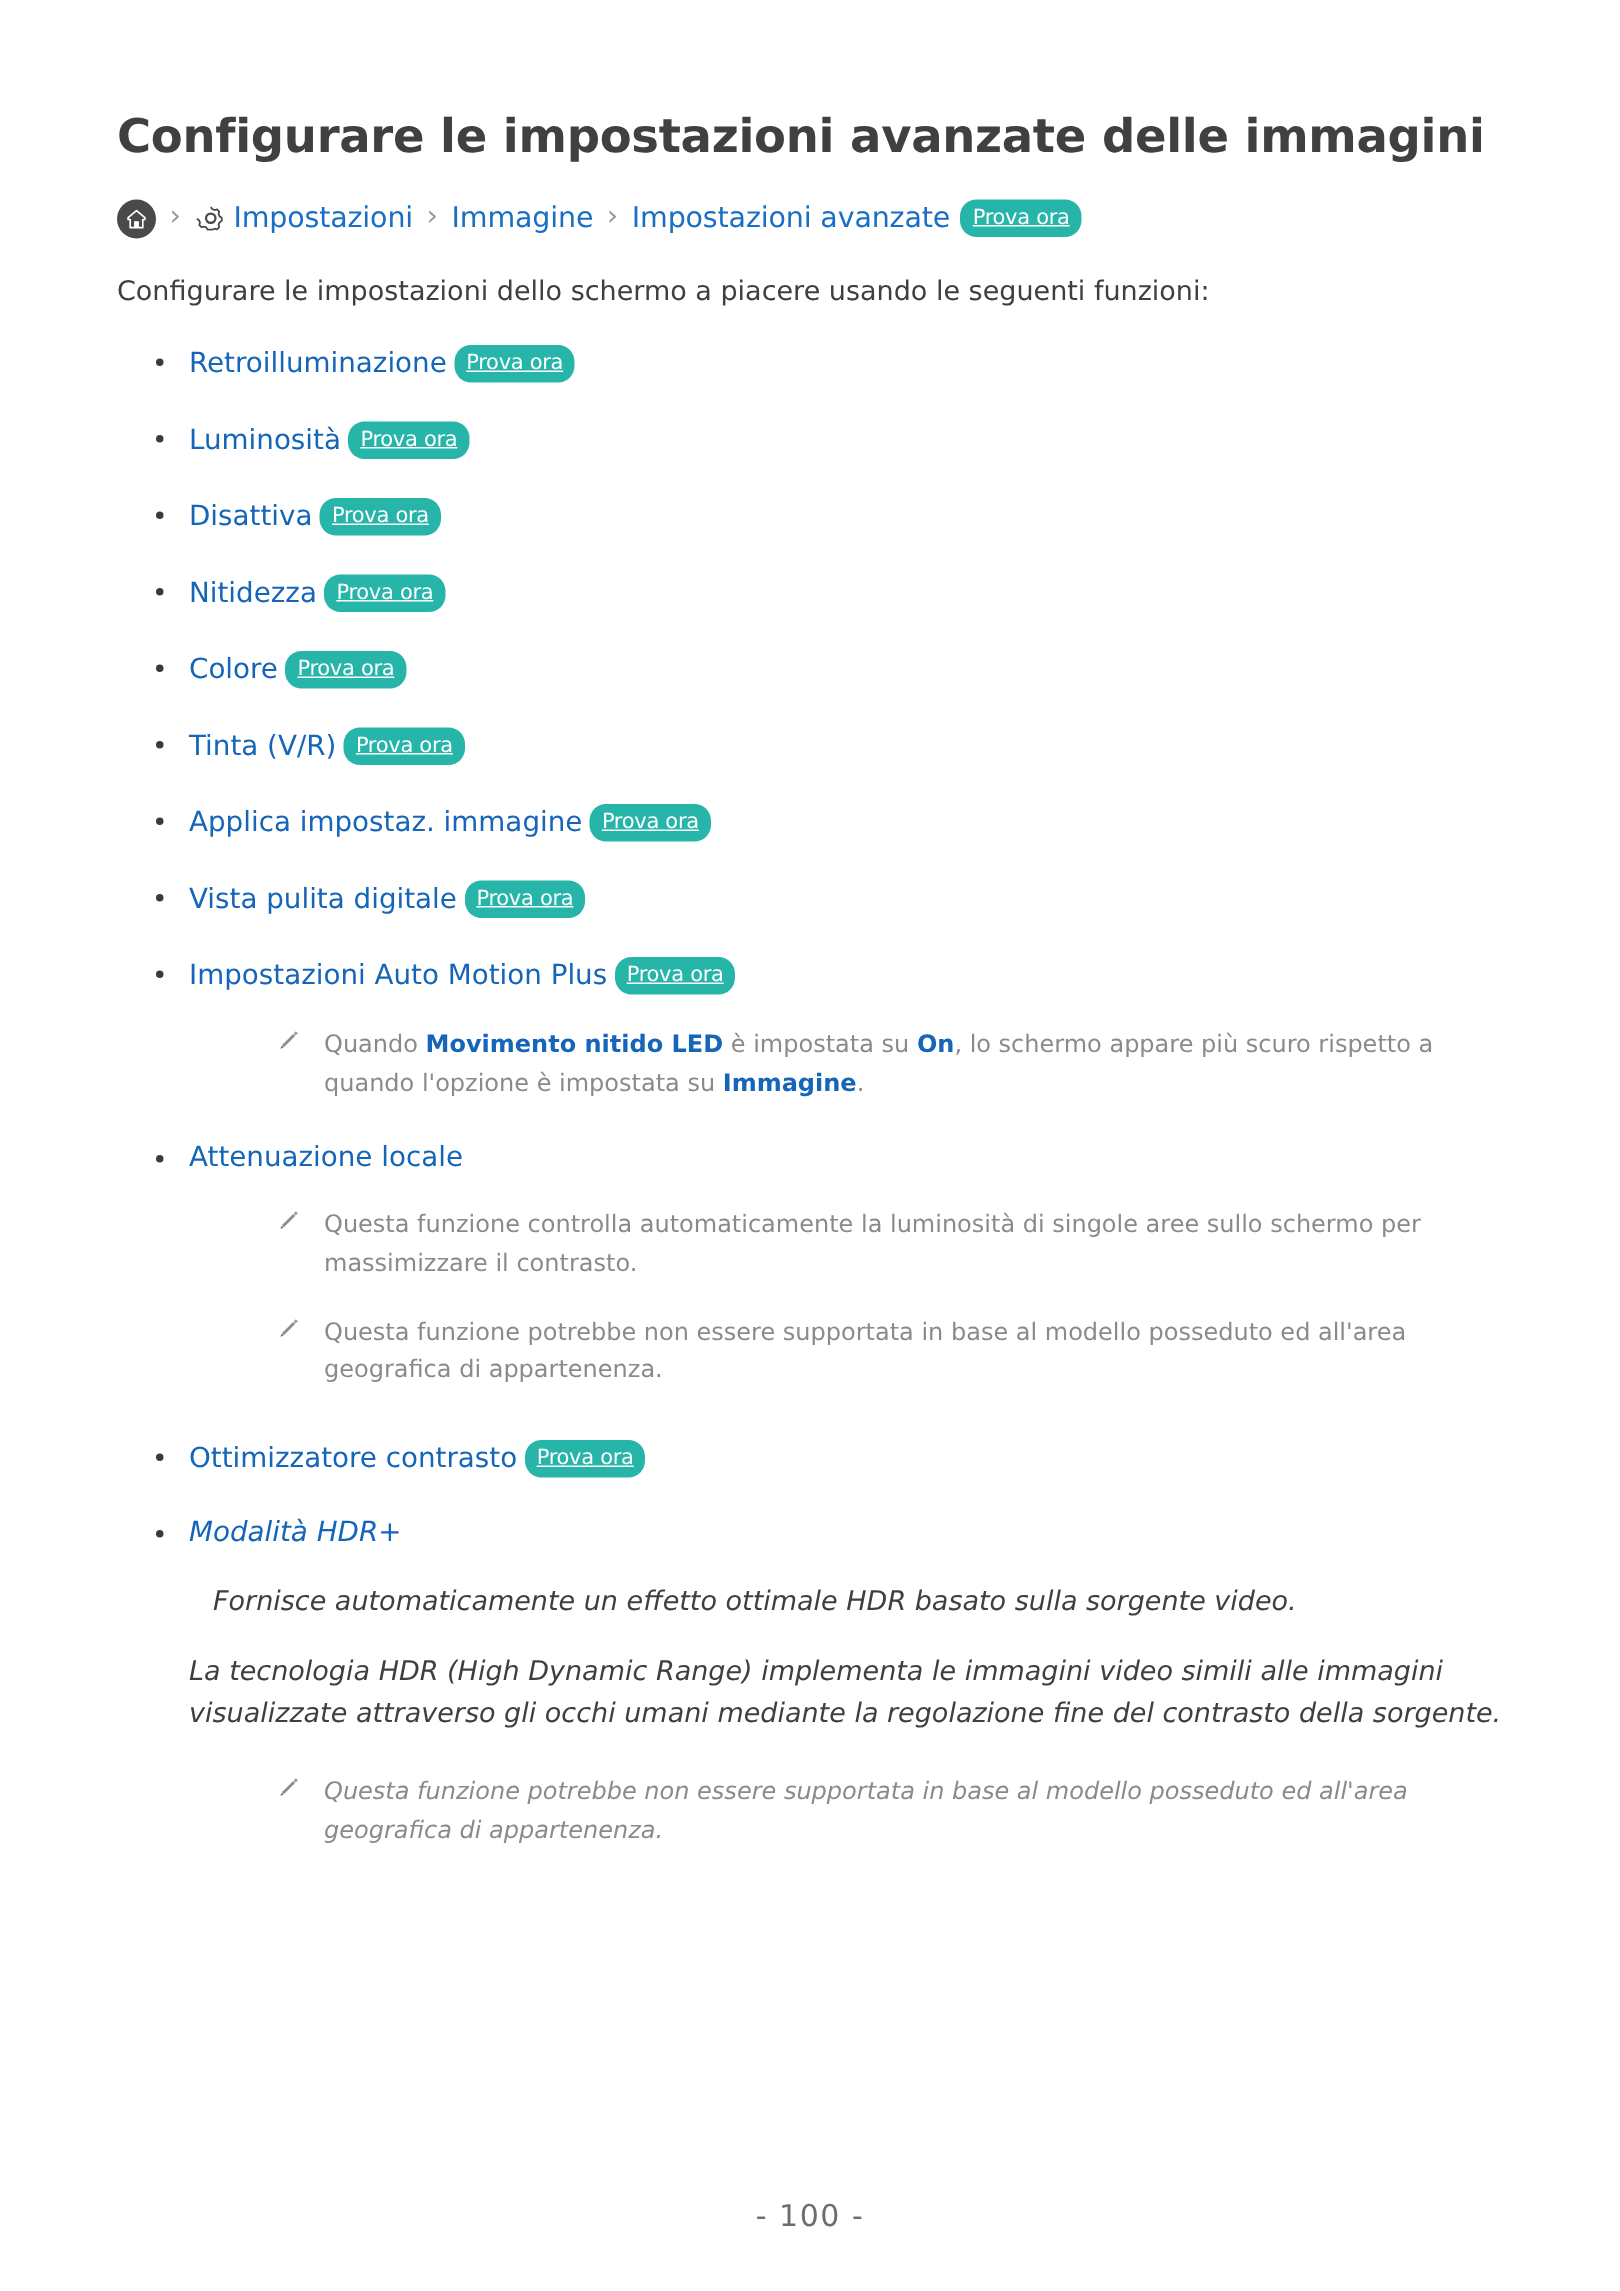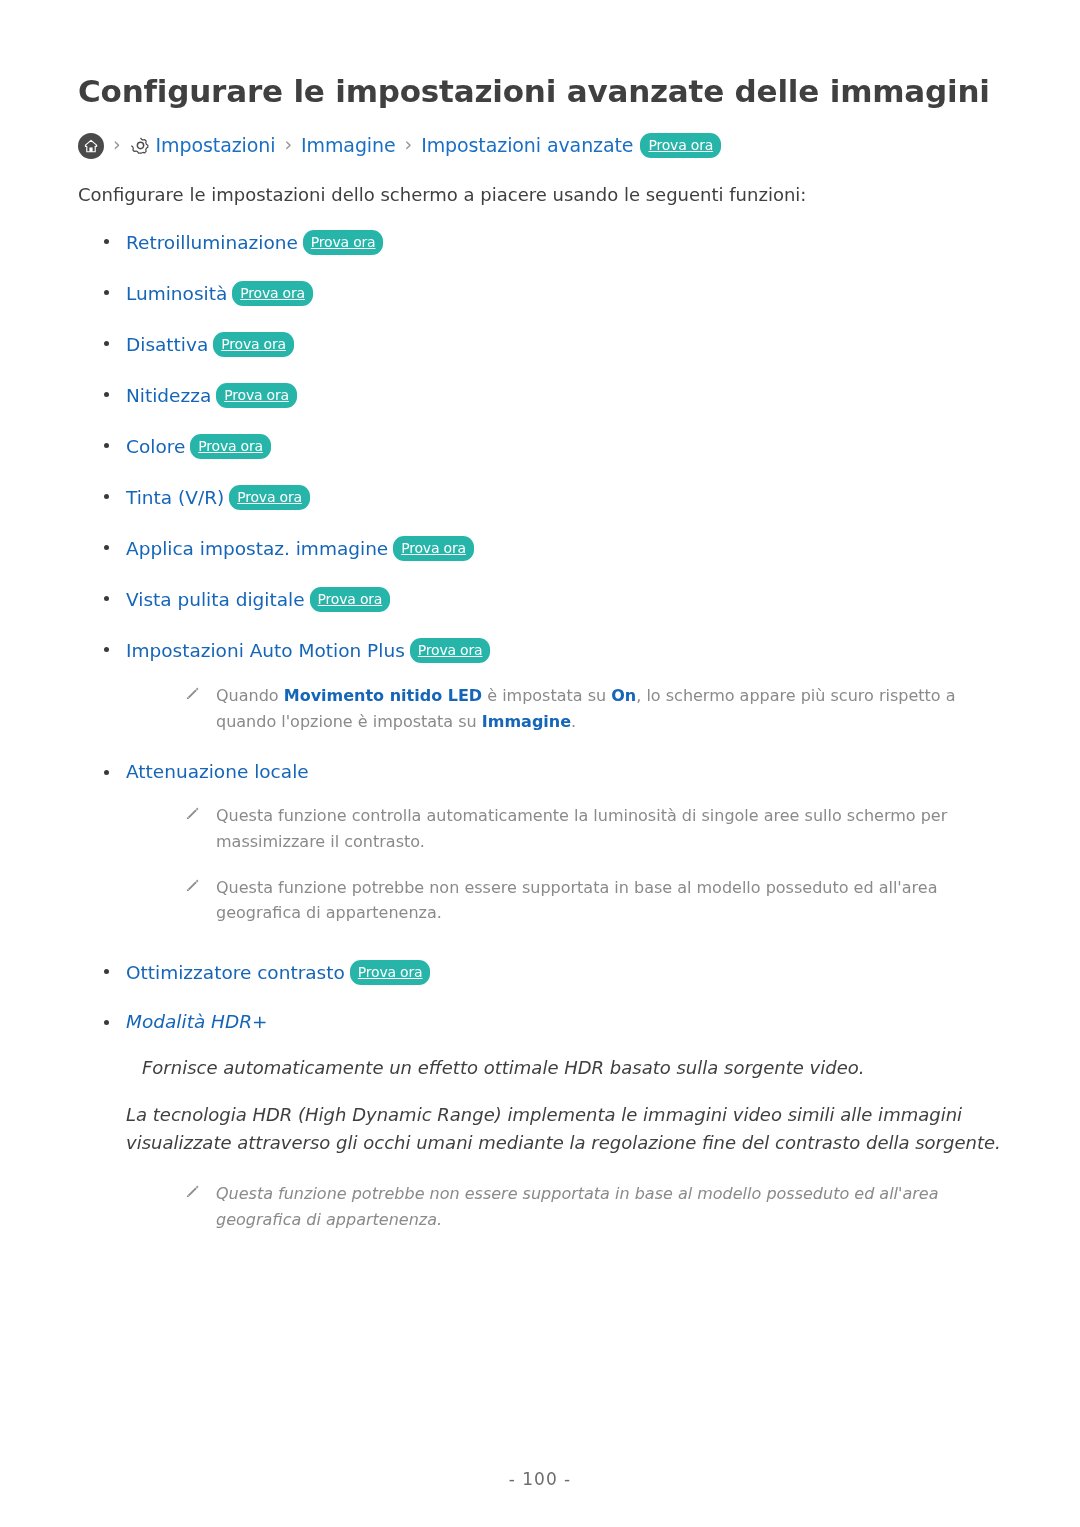--- a/index.html
+++ b/index.html
@@ -160,21 +160,21 @@
     max-width: 880px;
   }
 
   
   .page-footer {
     position: absolute;
     left: 0;
     right: 0;
     bottom: 38px;
     text-align: center;
-    font-size: 17px;
+    font-size: 20px;
     color: #6d6d6d;
     letter-spacing: 1px;
   }
 </style>
 </head>
 <body>
 
 <div class="page">
 
   <h1 class="page-title">Configurare le impostazioni avanzate delle immagini</h1>

